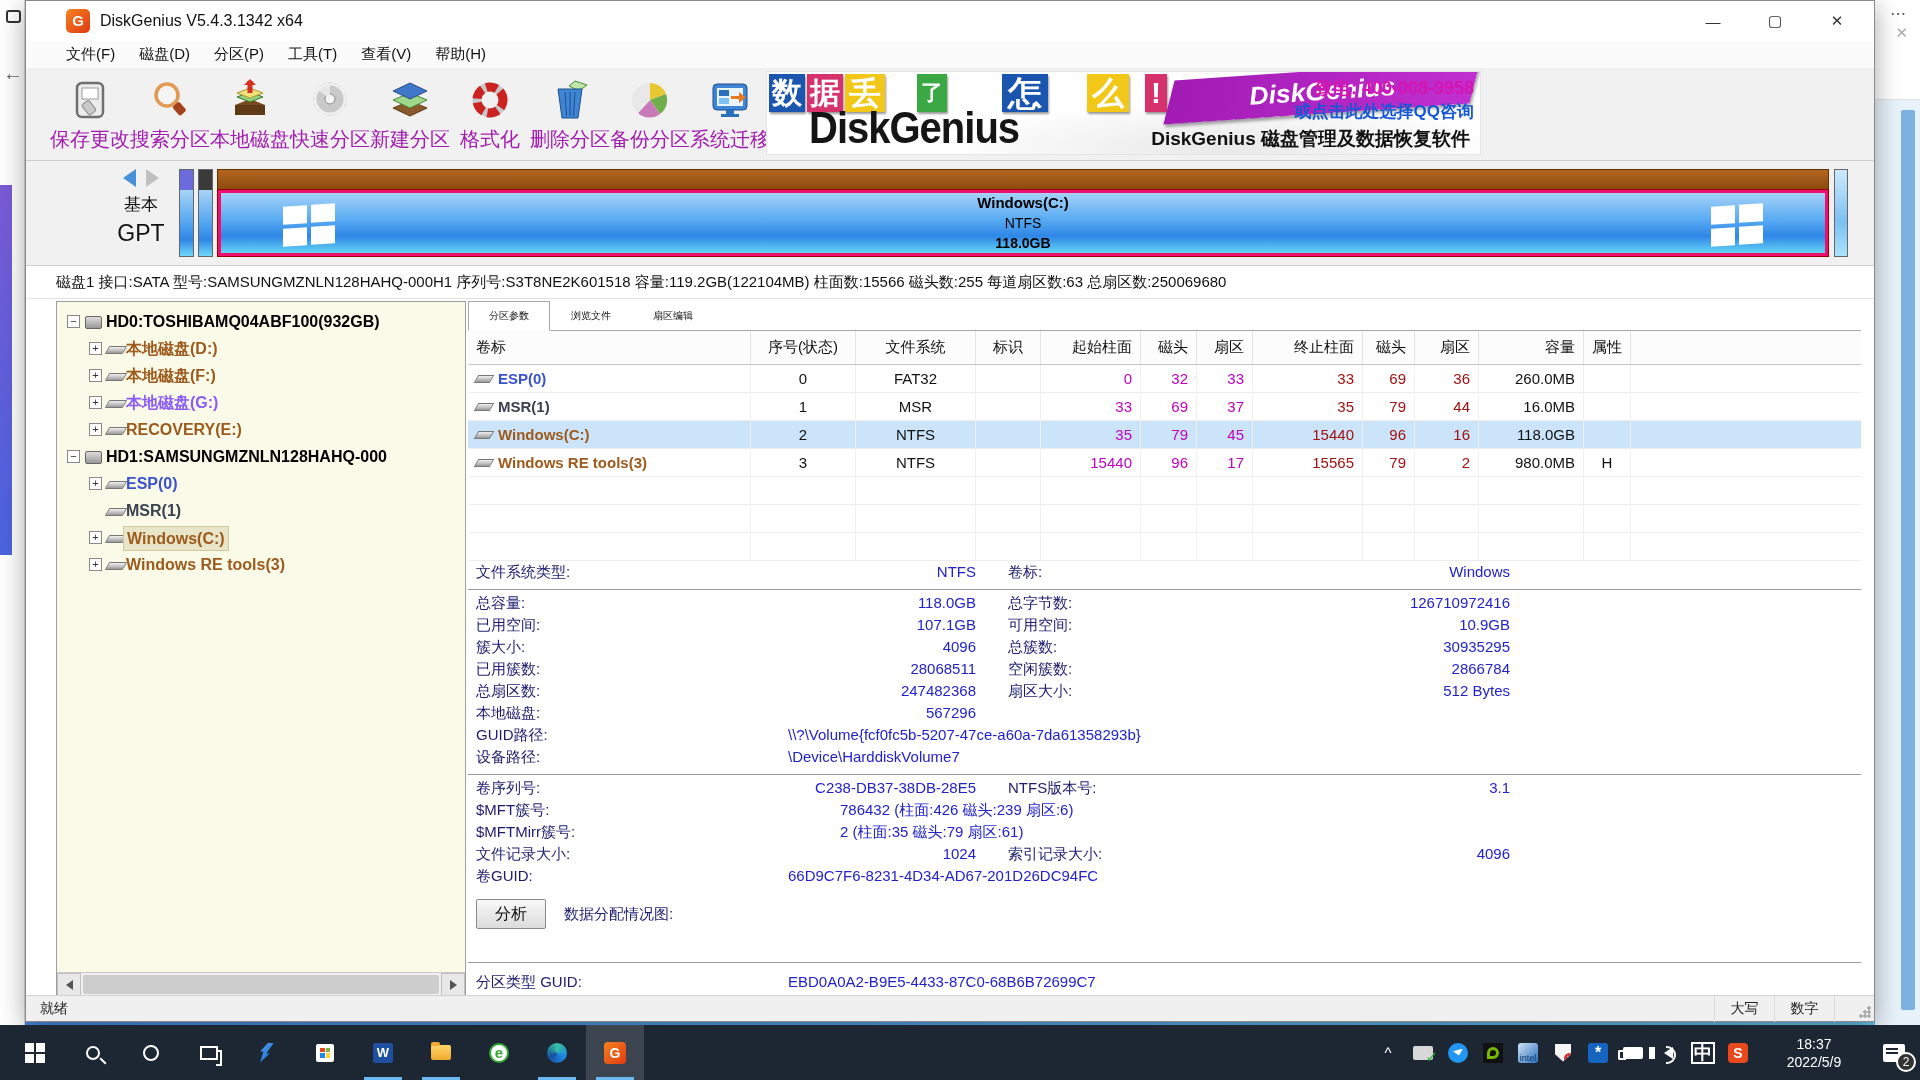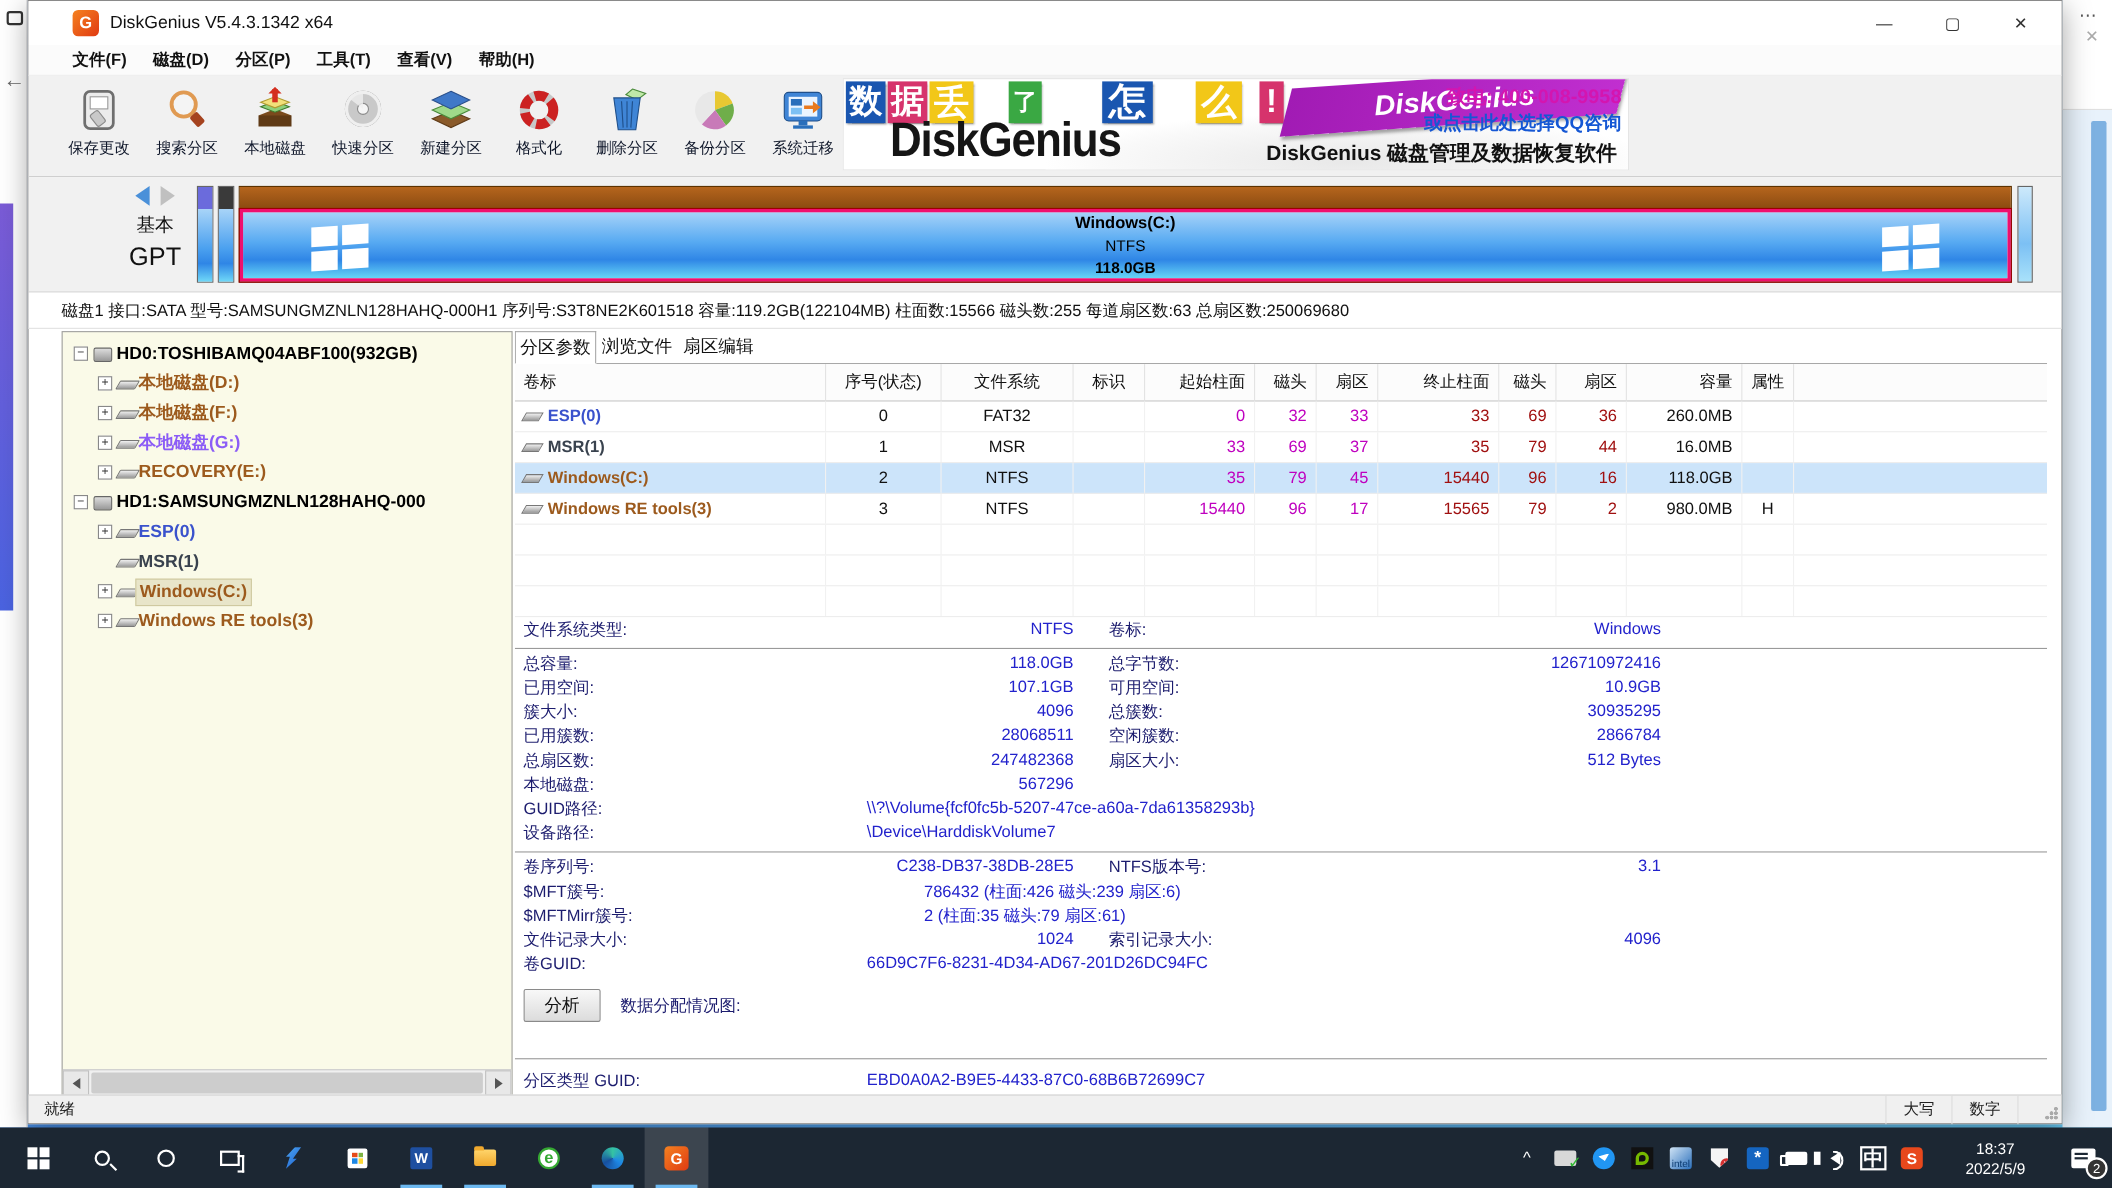--- a/index.html
+++ b/index.html
@@ -23,28 +23,28 @@
     border:1px solid #8a8a8a; box-shadow:0 6px 24px rgba(0,0,0,.35); z-index:5;}
 
   #titlebar { position:absolute; top:0; left:0; right:0; height:40px; background:#fff; display:flex; align-items:center;}
   #app-icon { width:24px; height:24px; margin-left:40px; border-radius:5px;
     background:linear-gradient(135deg,#f58220,#e03a12); position:relative;}
   #app-icon span{ position:absolute; inset:0; color:#fff; font-weight:bold; font-size:15px; text-align:center; line-height:24px;}
   #title-text { margin-left:10px; font-size:16px; color:#111;}
   #win-controls { position:absolute; right:6px; top:0; height:40px; display:flex;}
   #win-controls .wc { width:62px; height:40px; display:flex; align-items:center; justify-content:center; color:#333; font-size:15px;}
 
-  #menubar { position:absolute; top:40px; left:0; right:0; height:28px; background:#fbfbfb; display:flex; align-items:center; padding-left:28px; border-bottom:1px solid #eee;font-weight:bold;}
+  #menubar { position:absolute; top:40px; left:0; right:0; height:28px; background:#fbfbfb; display:flex; align-items:center; padding-left:28px; border-bottom:1px solid #eee;}
   #menubar .mi { font-size:15px; color:#111; padding:3px 12px;}
 
   #toolbar { position:absolute; top:68px; left:0; right:0; height:92px; background:#f1f1f1; border-bottom:1px solid #cfcfcf;}
   #toolbar-buttons { position:absolute; left:24px; top:4px; display:flex;}
   .tbtn { width:80px; height:84px; display:flex; flex-direction:column; align-items:center; justify-content:flex-start; padding-top:4px;}
   .tbtn .ticon { width:46px; height:46px; display:flex; align-items:center; justify-content:center;}
-  .tbtn .tlabel { font-size:14px; color:#0f172a; margin-top:3px; white-space:nowrap;text-align:right;}
+  .tbtn .tlabel { font-size:20px; color:#a21caf; margin-top:3px; white-space:nowrap;text-align:right;}
 
   
   #banner { position:absolute; left:740px; top:2px; width:715px; height:84px; background:#fff; overflow:hidden; border:1px solid #e5e5e5;}
   #banner .swoosh{ position:absolute; left:180px; top:30px; width:560px; height:90px; border-radius:50%;
     background:radial-gradient(ellipse at center, #d9d9d9 0%, #f5f5f5 55%, #fff 70%); opacity:.6;}
   .tile { position:absolute; top:2px; width:36px; height:38px; color:#fff; font-weight:bold; font-size:28px; text-align:center; line-height:38px; box-shadow:1px 2px 2px rgba(0,0,0,.4);}
   #big-dg { position:absolute; left:42px; top:34px; font-size:40px; font-weight:bold; color:#151515; letter-spacing:-1px; transform:scaleY(1.1);}
   #ribbon { position:absolute; left:405px; top:-2px; width:300px; height:44px; background:linear-gradient(90deg,#a11bb4,#c12fd0);
     transform:skewX(-18deg) rotate(-4deg); box-shadow:2px 3px 3px rgba(0,0,0,.35);}
   #ribbon span{ display:block; transform:skewX(18deg); color:#fff; font-size:26px; font-weight:bold; font-style:italic; text-align:center; line-height:42px;}
@@ -89,21 +89,21 @@
   .trow .tlab { position:absolute; top:2px; font-size:16px; font-weight:bold; line-height:23px; padding:0 3px;}
   #tree-hscroll { position:absolute; bottom:0; left:0; right:0; height:24px; background:#f0f0f0; border-top:1px solid #c9c9c9;}
   #tree-hscroll .sbtn { position:absolute; top:0; width:24px; height:23px; background:#e8e8e8; border:1px solid #c0c0c0; display:flex; align-items:center; justify-content:center;}
   #tree-hscroll .thumb { position:absolute; left:26px; right:26px; top:2px; height:19px; background:#cdcdcd; border-radius:2px;}
   .stri-l{width:0;height:0;border-top:5px solid transparent;border-bottom:5px solid transparent;border-right:7px solid #555;}
   .stri-r{width:0;height:0;border-top:5px solid transparent;border-bottom:5px solid transparent;border-left:7px solid #555;}
 
   
   #rightpanel { position:absolute; left:442px; top:300px; width:1393px; height:696px; background:#fff; overflow:hidden; display:flex; flex-direction:column;}
   #tabs { height:30px; display:flex; border-bottom:1px solid #a8a8a8; background:#fff;}
-  .tab { padding:0 4px; font-size:16px; color:#111; display:flex; align-items:center; border:1px solid transparent;}
+  .tab { padding:0 20px; font-size:10px; color:#111; display:flex; align-items:center; border:1px solid transparent;}
   .tab.active { border:1px solid #a8a8a8; border-bottom:1px solid #fff; background:#fff; margin-bottom:-1px;}
   #thead { height:34px; display:flex; border-bottom:1px solid #c8c8c8; background:#fcfcfc;}
   .hc { font-size:15px; color:#111; display:flex; align-items:center; border-right:1px solid #e3e3e3; padding:0 8px;}
   .tr { height:28px; display:flex; border-bottom:1px solid #ededed;}
   .tr.sel { background:#cce4fa;}
   .td { font-size:15px; display:flex; align-items:center; padding:0 8px; border-right:1px solid #f1f1f1; color:#111;}
   .td.name { gap:6px;}
   .td .picon2 { width:16px; height:8px; background:linear-gradient(180deg,#f0f0f0,#9a9a9a); border:1px solid #777; transform:skewX(-30deg); flex:0 0 auto;}
   .a-l{justify-content:flex-start;} .a-c{justify-content:center;} .a-r{justify-content:flex-end;}
 

